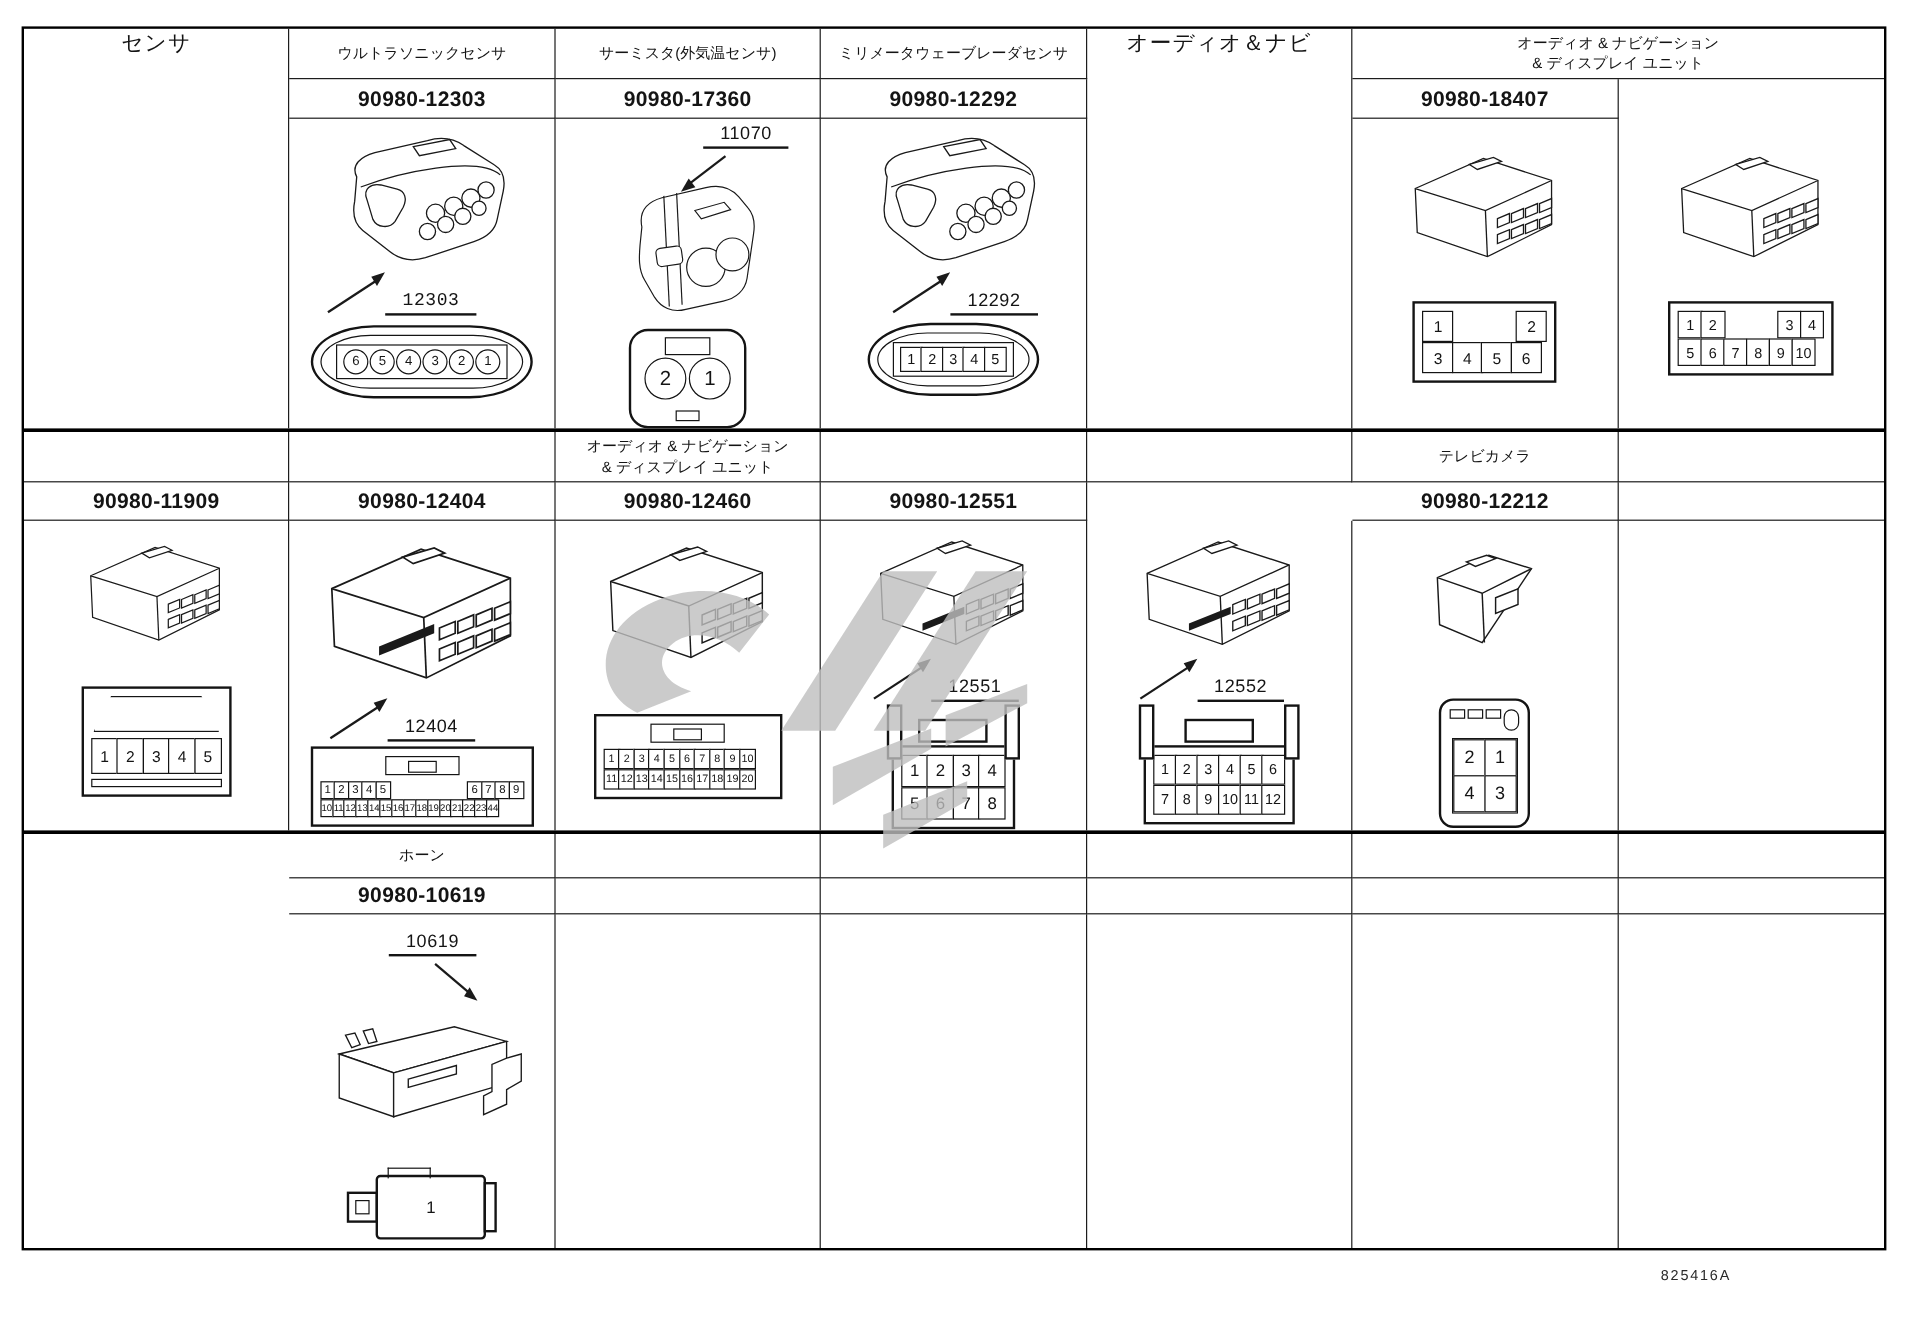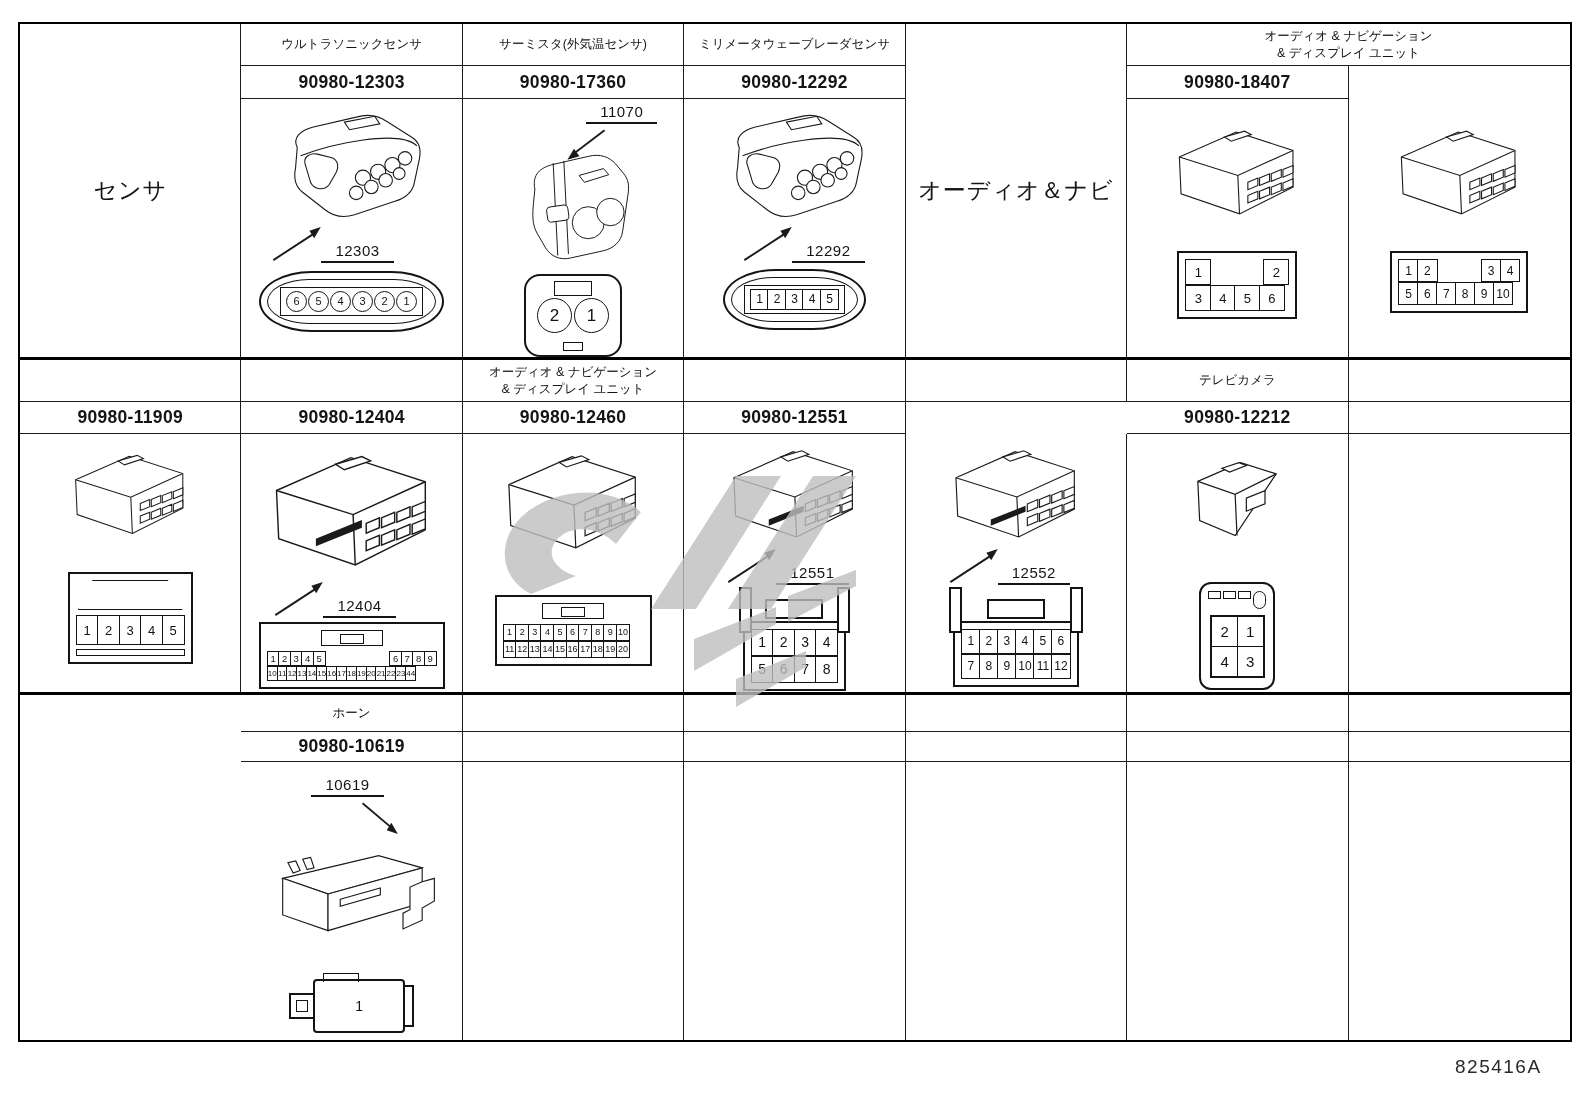--- a/index.html
+++ b/index.html
@@ -15,35 +15,35 @@
   .cell{ position:relative; }
   .bR{ border-right:1.5px solid #1c1c1c; }
   .bB{ border-bottom:1.5px solid #1c1c1c; }
   .gc1{grid-column:1}.gc2{grid-column:2}.gc3{grid-column:3}.gc4{grid-column:4}
   .gc5{grid-column:5}.gc6{grid-column:6}.gc7{grid-column:7}.gc67{grid-column:6/8}
   .gr1{grid-row:1}.gr2{grid-row:2}.gr3{grid-row:3}.grAll{grid-row:1/4}
   .hdr{ display:flex; align-items:center; justify-content:center; text-align:center;
         font-size:12.5px; line-height:1.35; }
   .part{ display:flex; align-items:center; justify-content:center;
          font-weight:bold; font-size:17.5px; letter-spacing:.3px; }
-  .biglabel{ display:flex; align-items:center; justify-content:center; font-size:23px; letter-spacing:1px;}
+  .biglabel{ display:flex; align-items:flex-start; justify-content:center; font-size:18px; letter-spacing:1px;}
   .draw{ display:flex; flex-direction:column; align-items:center; overflow:hidden; }
-  .figcode{ position:absolute; left:1455px; top:1056px; font-size:19px; letter-spacing:1.5px; color:#2a2a2a; }
+  .figcode{ position:absolute; left:1384px; top:1056px; font-size:12px; letter-spacing:1.5px; color:#2a2a2a; }
   .iso .dark{ fill:#1a1a1a; stroke:none; }
   .iso use{ fill:#fff; stroke:#1a1a1a; stroke-width:1.3; }
 
   
   .callout{ display:flex; align-items:flex-end; }
   .callout .arrow line{ stroke:#1a1a1a; stroke-width:2; }
   .callout .arrow polygon{ fill:#1a1a1a; }
   .conum{ border-bottom:2px solid #141414; padding:0 14px 2px; font-size:15px; letter-spacing:.5px; }
   .co-up .arrow{ width:58px; height:38px; margin-right:-6px; }
   .co-down{ flex-direction:column; align-items:flex-start; }
   .co-down .arrow{ width:52px; height:38px; margin-left:-26px; margin-top:2px; }
-  .co-downr{ flex-direction:column; align-items:flex-start; }
+  .co-downr{ flex-direction:column; align-items:center; }
   .co-downr .arrow{ width:52px; height:42px; margin-left:46px; margin-top:2px; }
 
   
   .pinrow{ display:flex; }
   .pin{ flex:none; border:1.5px solid #141414; background:#fff; display:flex;
         align-items:center; justify-content:center; }
   .pin + .pin{ margin-left:-1.5px; }
   .pin.gap{ border-color:transparent; flex:1 1 auto; background:transparent; }
   .face{ background:#fff; }
 
@@ -96,21 +96,21 @@
   .sv-plug{ width:26px; height:26px; border:2px solid #141414; margin-right:-2px; position:relative; }
   .sv-plug::after{ content:""; position:absolute; inset:5px; border:1.3px solid #141414; }
   .sv-body{ width:92px; height:54px; border:2.4px solid #141414; border-radius:4px;
     display:flex; align-items:center; justify-content:center; font-size:14px; position:relative; }
   .sv-body::before{ content:""; position:absolute; top:-8px; left:8px; width:34px; height:8px;
     border:1.6px solid #141414; border-bottom:none; }
   .sv-hook{ width:11px; height:42px; border:2px solid #141414; margin-left:-2px; }
 
   
   .d12303 .iso{ width:160px; margin-top:8px; }
-  .d12303 .callout{ align-self:flex-start; margin-left:28px; margin-top:0; }
+  .d12303 .callout{ align-self:flex-start; margin-left:28px; margin-top:0;font-family:Liberation Mono, monospace; }
   .d12303 .face{ margin-top:8px; }
   .d11070 .callout{ align-self:flex-end; margin-right:26px; margin-top:4px; }
   .d11070 .iso{ width:150px; margin-top:-16px; }
   .d11070 .face{ margin-top:6px; }
   .d12292 .iso{ width:160px; margin-top:8px; }
   .d12292 .callout{ align-self:flex-start; margin-left:56px; }
   .d12292 .face{ margin-top:6px; }
   .d10996 .iso,.d10997 .iso{ width:142px; margin-top:18px; }
   .d10996 .face,.d10997 .face{ margin-top:24px; }
   .d11909 .iso{ width:134px; margin-top:8px; }

